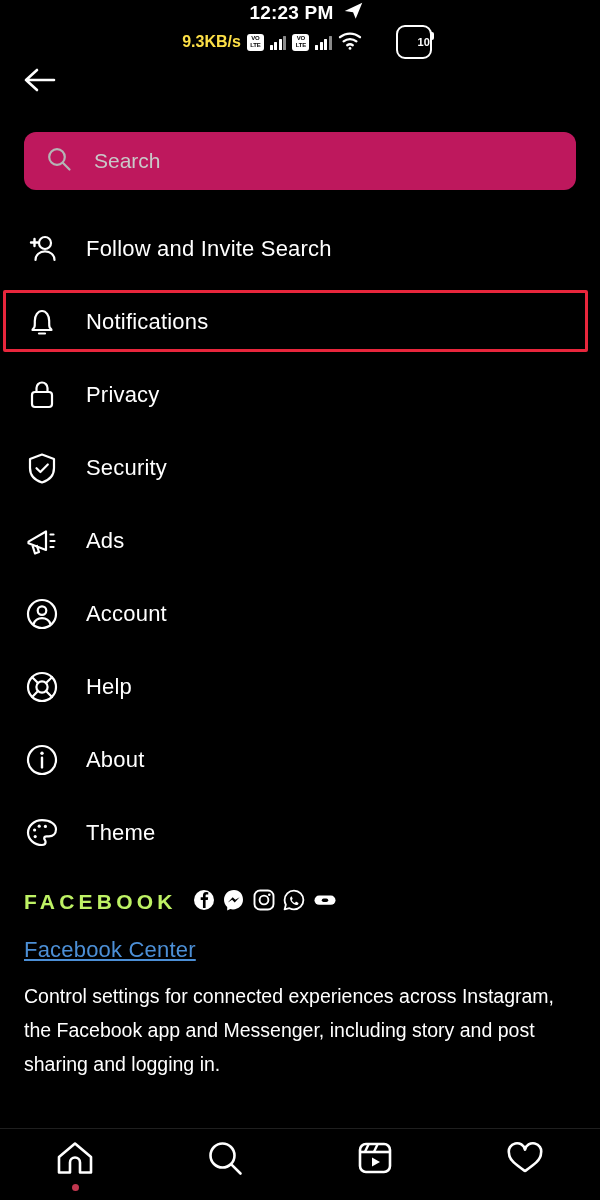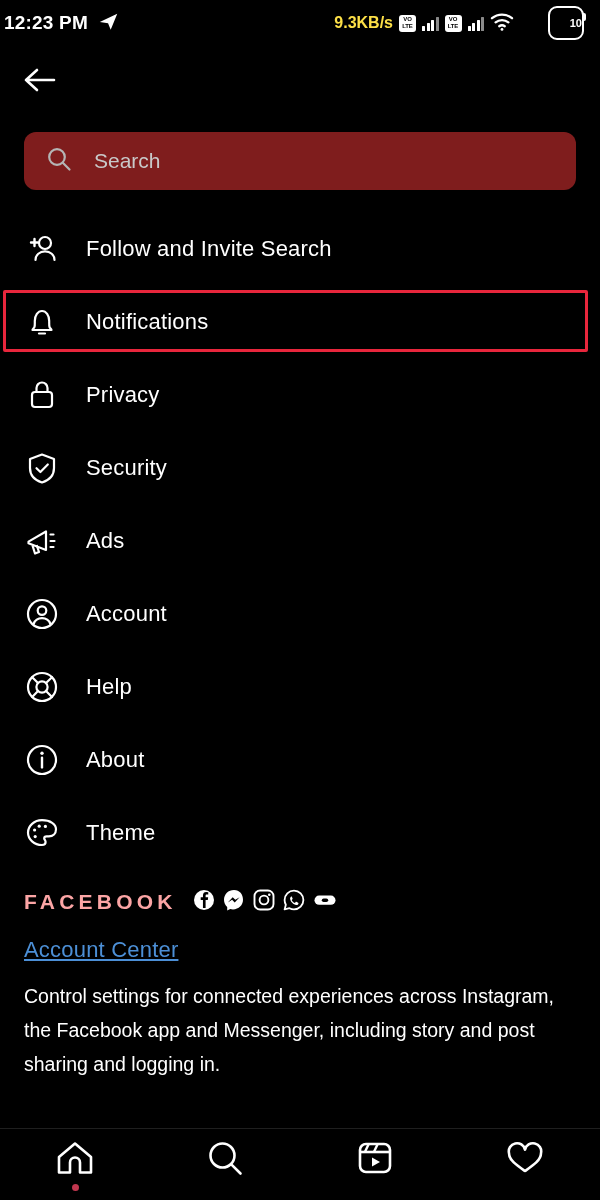--- a/index.html
+++ b/index.html
@@ -8,21 +8,22 @@
     background:#000;
     font-family:"Liberation Sans", sans-serif;
     overflow:hidden;
   }
   body { position:relative; color:#fff; }
 
   
   .statusbar {
     height:46px; display:flex; align-items:center;
     justify-content:space-between;
-    padding:0 16px 0 4px;
+    padding:0 16px 0 30px;
+    flex-direction:column;
   }
   .sb-left { display:flex; align-items:center; gap:10px; }
   .sb-time { font-size:19px; font-weight:bold; letter-spacing:.2px; color:#fff; }
   .sb-right { display:flex; align-items:center; gap:6px; }
   .sb-speed { font-size:16px; font-weight:bold; color:#fde047; }
   .volte-box {
     width:17px; height:17px; border-radius:3px; background:#fff; color:#000;
     font-size:6px; font-weight:bold; line-height:7px;
     display:flex; flex-direction:column; align-items:center; justify-content:center;
     letter-spacing:-.2px;
@@ -43,42 +44,42 @@
     width:3px; height:8px; background:#fff; border-radius:0 2px 2px 0;
   }
 
   
   .header { height:72px; display:flex; align-items:center; padding:0 24px; gap:34px; }
   .hdr-title { font-size:28px; font-weight:bold; letter-spacing:.3px; }
 
   
   .search-wrap { padding:14px 24px 0; }
   .search-box {
-    height:58px; background:#7f1d1d; border-radius:12px;
+    height:58px; background:#be185d; border-radius:12px;
     display:flex; align-items:center; padding:0 22px; gap:22px;
   }
   .search-ph { font-size:21px; color:#c9c9c9; }
 
   
   .menu { padding-top:22px; position:relative; }
   .menu-row {
     height:73px; display:flex; align-items:center;
     padding-left:24px; gap:26px; position:relative;
   }
   .menu-row .ico { width:36px; height:36px; display:flex; align-items:center; justify-content:center; flex:0 0 36px; }
   .menu-label { font-size:22px; color:#fff; letter-spacing:.2px; }
   .menu-row.highlight:before {
     content:""; position:absolute; left:3px; right:12px; top:5px; bottom:6px;
     border:3px solid #e8263c; border-radius:2px; pointer-events:none;
   }
 
   
   .fb-section { padding:14px 24px 0; }
   .fb-brandline { display:flex; align-items:center; gap:16px; height:38px; }
-  .fb-word { font-size:21px; font-weight:bold; letter-spacing:4.2px; color:#fca5a5; }
+  .fb-word { font-size:21px; font-weight:bold; letter-spacing:4.2px; color:#bef264; }
   .fb-apps { display:flex; align-items:center; gap:8px; }
   .accounts-link { display:block; margin-top:16px; font-size:22px; color:#4c8fd6; letter-spacing:.2px; }
   .fb-desc {
     margin-top:16px; font-size:19.5px; line-height:34px;
     color:#ffffff; max-width:546px;
   }
 
   
   .botnav {
     position:absolute; left:0; right:0; bottom:0; height:72px;
@@ -289,21 +290,21 @@
       </span>
       <span>
         <svg width="24" height="22" viewBox="0 0 24 22">
           <rect x="1.5" y="6.6" width="21" height="9.2" rx="4.6" fill="#fff"></rect>
           <rect x="8.8" y="9.4" width="6.4" height="3.6" rx="1.8" fill="#000"></rect>
         </svg>
       </span>
     </span>
   </div>
 
-  <a class="accounts-link" href="#">Account Center</a>
+  <a class="accounts-link" href="#">Facebook Center</a>
 
   <p class="fb-desc">Control settings for connected experiences across Instagram, the Facebook app and Messenger, including story and post sharing and logging in.</p>
 </div>
 
 <div class="botnav">
   <div class="nav-item">
     <span>
       <svg width="40" height="38" viewBox="0 0 40 38">
         <path d="M4 18 20 4.5 36 18v15.5H25V23.5a5 5 0 0 0-10 0v10H4z" stroke="#fff" stroke-width="2.6" fill="none" stroke-linejoin="round"></path>
       </svg>

